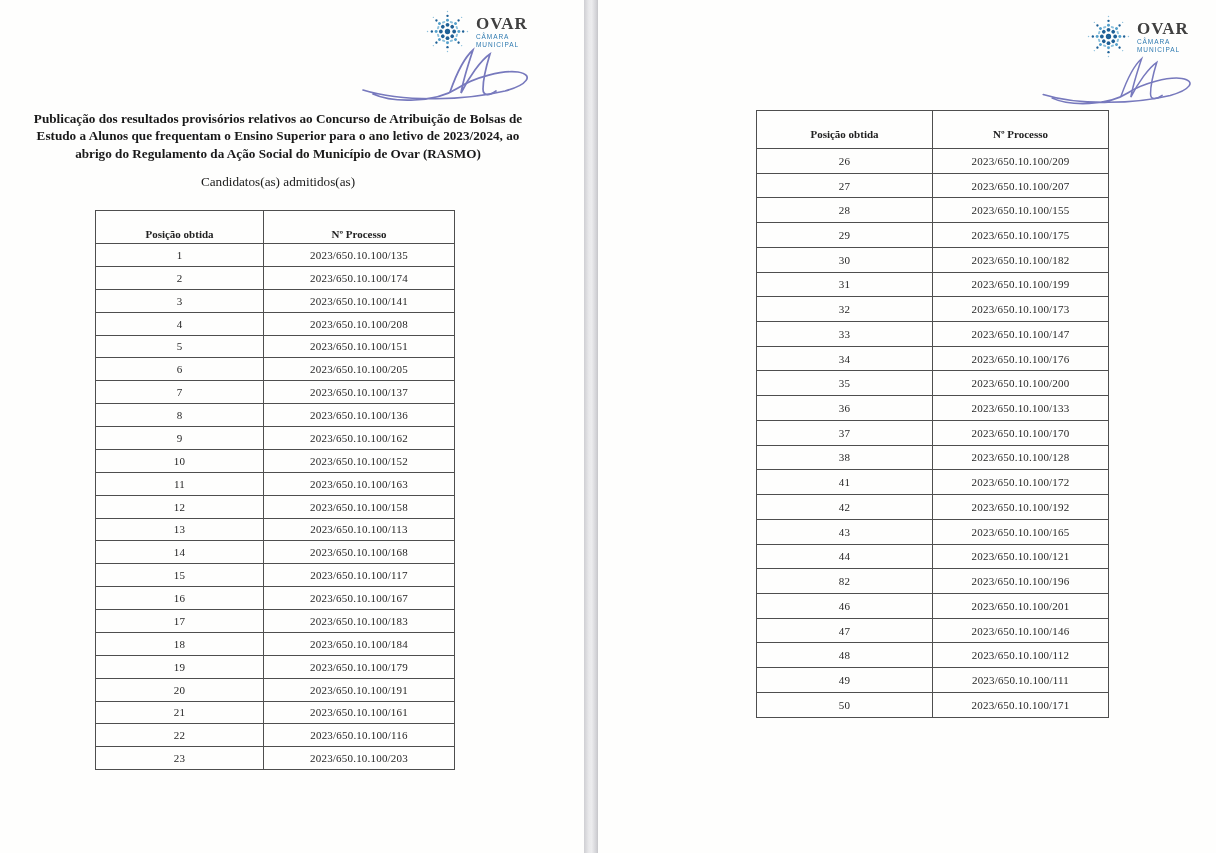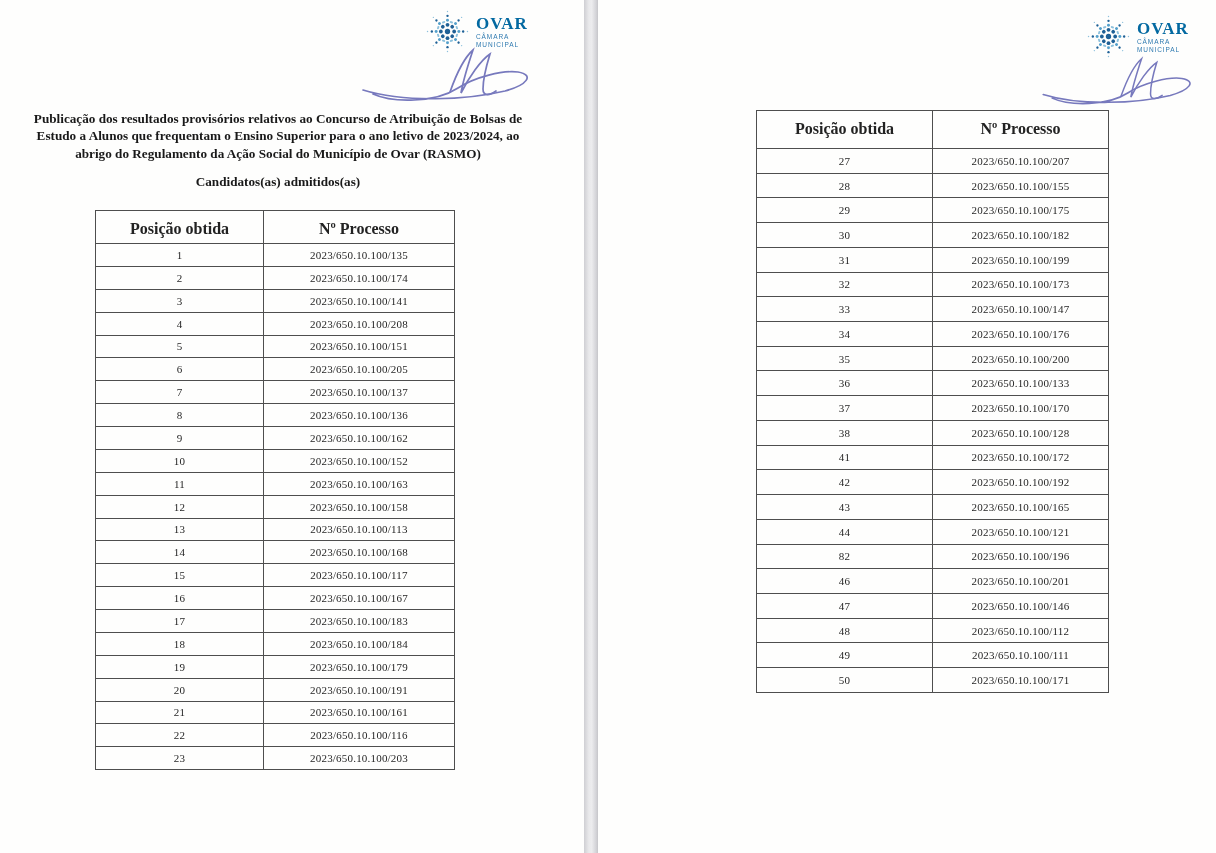--- a/index.html
+++ b/index.html
@@ -19,49 +19,49 @@
   .divider {
     position:absolute; top:0; left:584px; width:14px; height:853px;
     background:linear-gradient(to right,#cfcfd3 0%,#e9e9eb 35%,#ececee 55%,#d2d2d6 88%,#c5c5c9 100%);
   }
   .logo-block { position:absolute; display:flex; align-items:center; gap:5px; }
   .page-left  .logo-block { left:424px; top:8px; }
   .page-right .logo-block { left:487px; top:13px; }
   .logo-mandala { width:47px; height:47px; flex:0 0 auto; }
   .logo-text { line-height:1; }
   .logo-org {
-    font-size:17px; font-weight:bold; letter-spacing:1px; color:#0369a1;
+    font-size:17px; font-weight:bold; letter-spacing:1px; color:#404040;
   }
   .logo-dept {
     font-size:6.5px; letter-spacing:0.9px; color:#2f7ab0; margin-top:1.5px;
     font-family:"Liberation Sans",sans-serif;
   }
   .signature { position:absolute; }
   .page-left  .signature { left:350px; top:46px; width:200px; height:60px; }
   .page-right .signature { left:438px; top:54px; width:170px; height:56px; }
   .doc-title {
     position:absolute; left:30px; top:110px; width:496px;
     text-align:center; font-weight:bold; font-size:13.2px; line-height:1.32;
     color:#191919;
   }
   .doc-subtitle {
     position:absolute; left:30px; top:174px; width:496px;
-    text-align:center; font-weight:bold; font-size:13.2px; color:#191919;
+    text-align:center; font-weight:normal; font-size:13.2px; color:#191919;
   }
   table.results {
     position:absolute; border-collapse:collapse; table-layout:fixed;
     background:transparent;
   }
   .page-left  table.results { left:95px;  top:210px; width:359px; }
   .page-right table.results { left:158px; top:110px; width:352px; }
   table.results th, table.results td {
     border:1px solid #4e4e4e; text-align:center; overflow:hidden;
   }
   table.results th {
-    font-size:16px; font-weight:bold; vertical-align:top; padding-top:9px;
+    font-size:11px; font-weight:bold; vertical-align:top; padding-top:17px;
     color:#222;
   }
   .page-left  table.results th { height:33px; }
   .page-right table.results th { height:38px; }
   .page-left  table.results col.c1 { width:168px; }
   .page-left  table.results col.c2 { width:191px; }
   .page-right table.results col.c1 { width:176px; }
   .page-right table.results col.c2 { width:176px; }
   table.results td {
     font-size:11px; vertical-align:middle; color:#262626; letter-spacing:0.2px;
@@ -246,20 +246,24 @@
         <col class="c2">
       </colgroup>
     <thead>
         <tr>
           <th>Posição obtida</th>
           <th>Nº Processo</th>
         </tr>
       </thead>
     <tbody>
         <tr>
+          <td>26</td>
+          <td>2023/650.10.100/209</td>
+        </tr>
+        <tr>
           <td>27</td>
           <td>2023/650.10.100/207</td>
         </tr>
         <tr>
           <td>28</td>
           <td>2023/650.10.100/155</td>
         </tr>
         <tr>
           <td>29</td>
           <td>2023/650.10.100/175</td>

